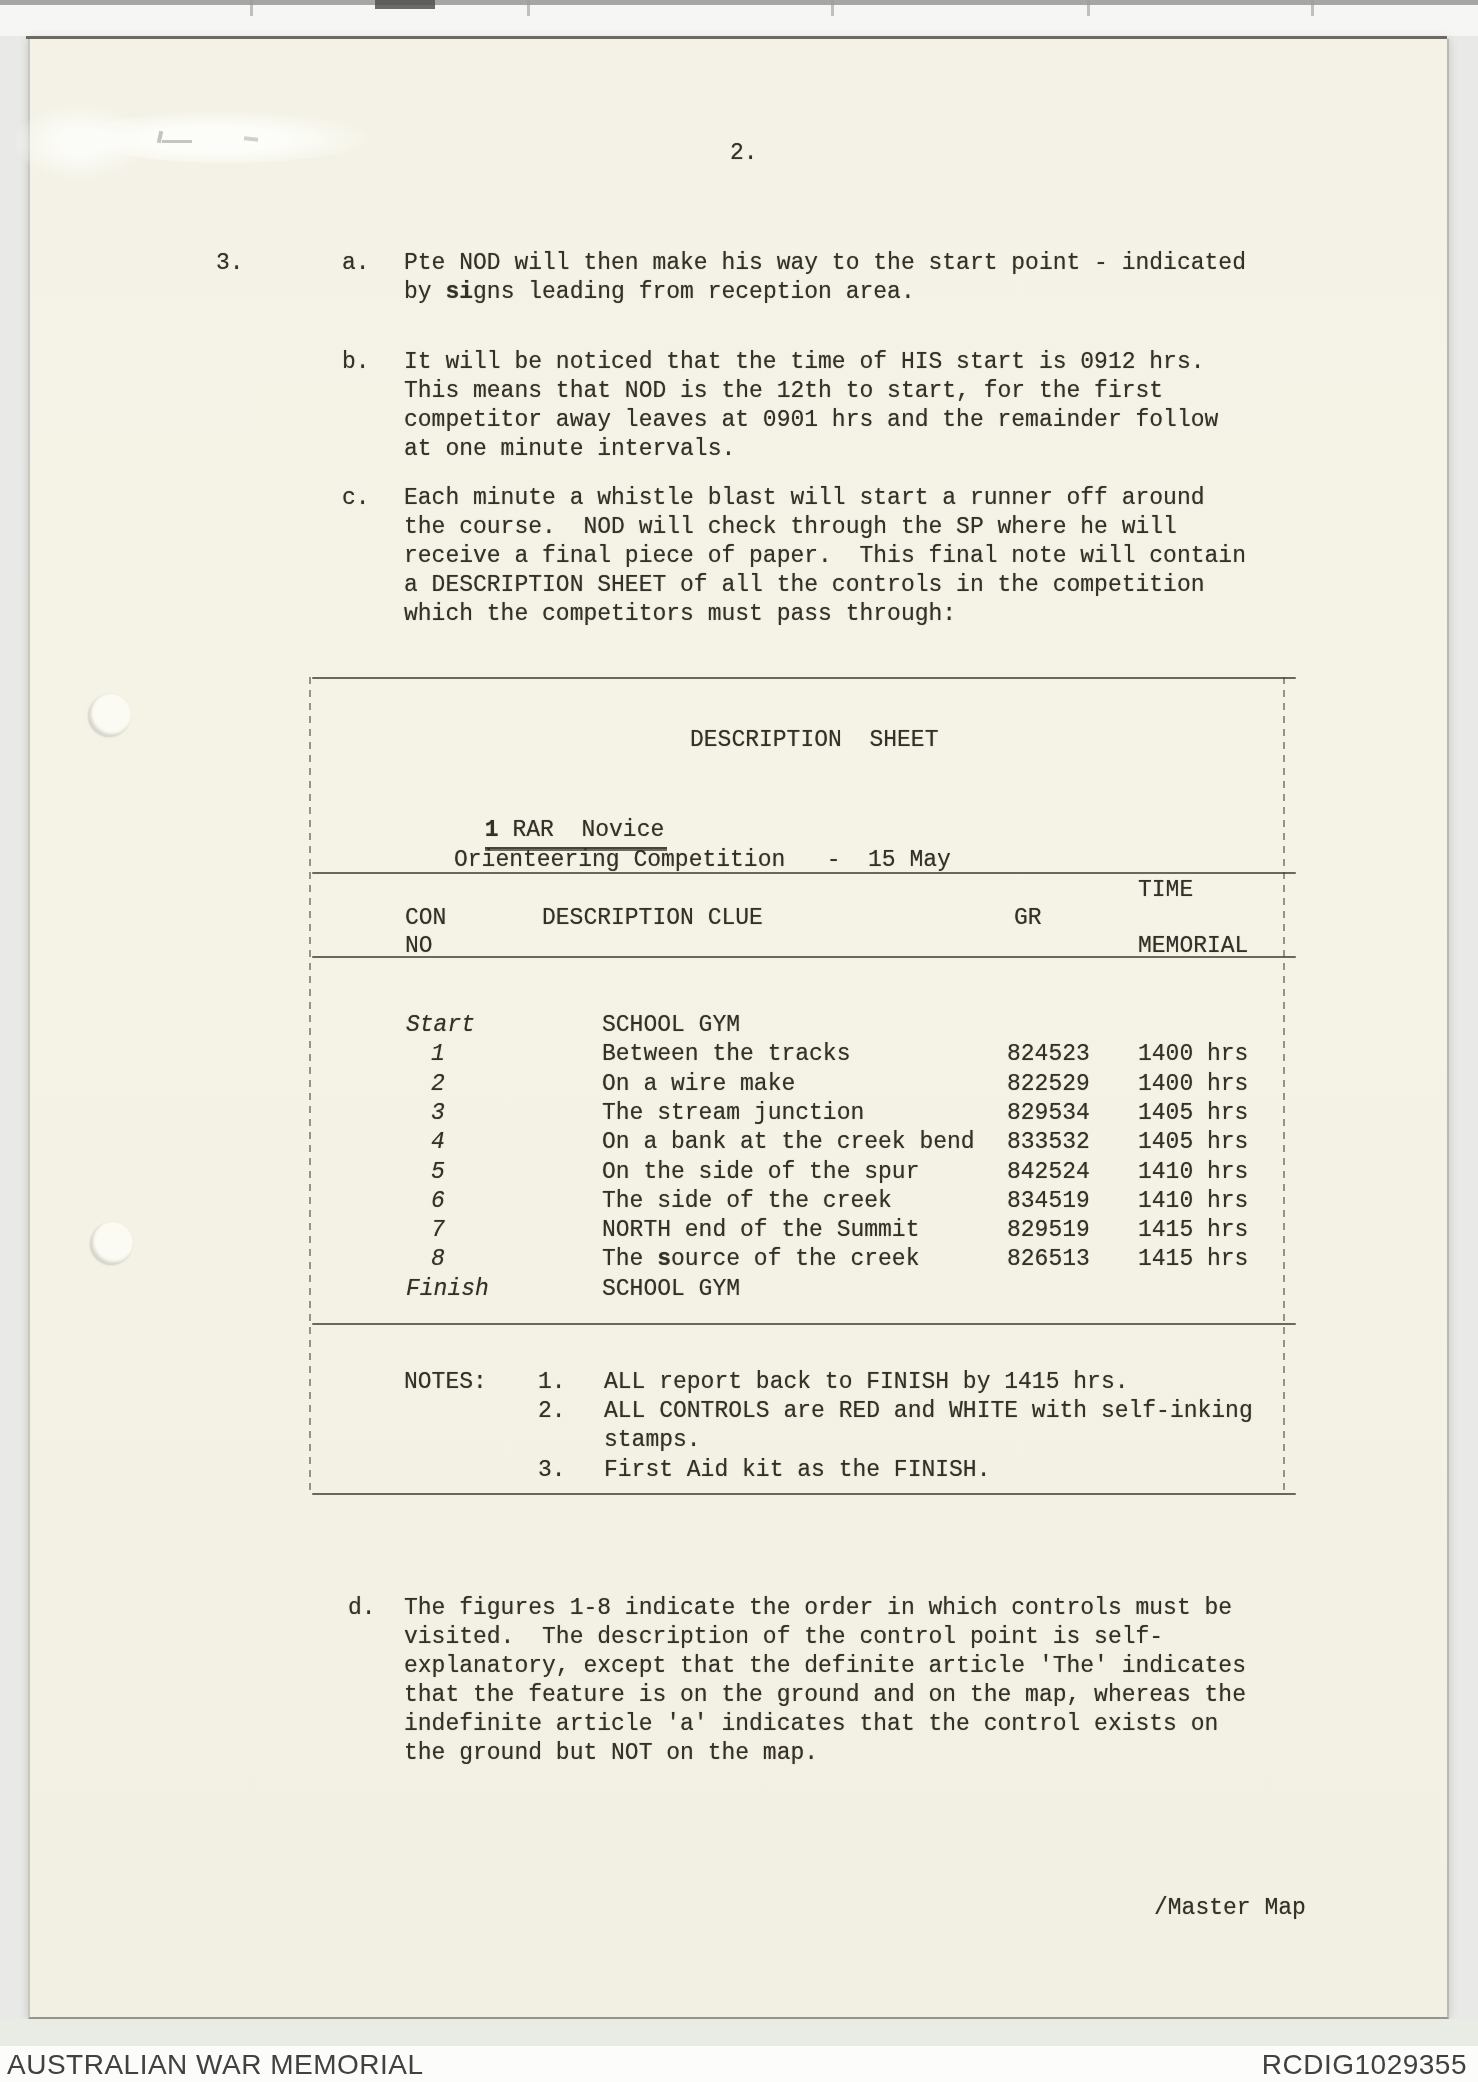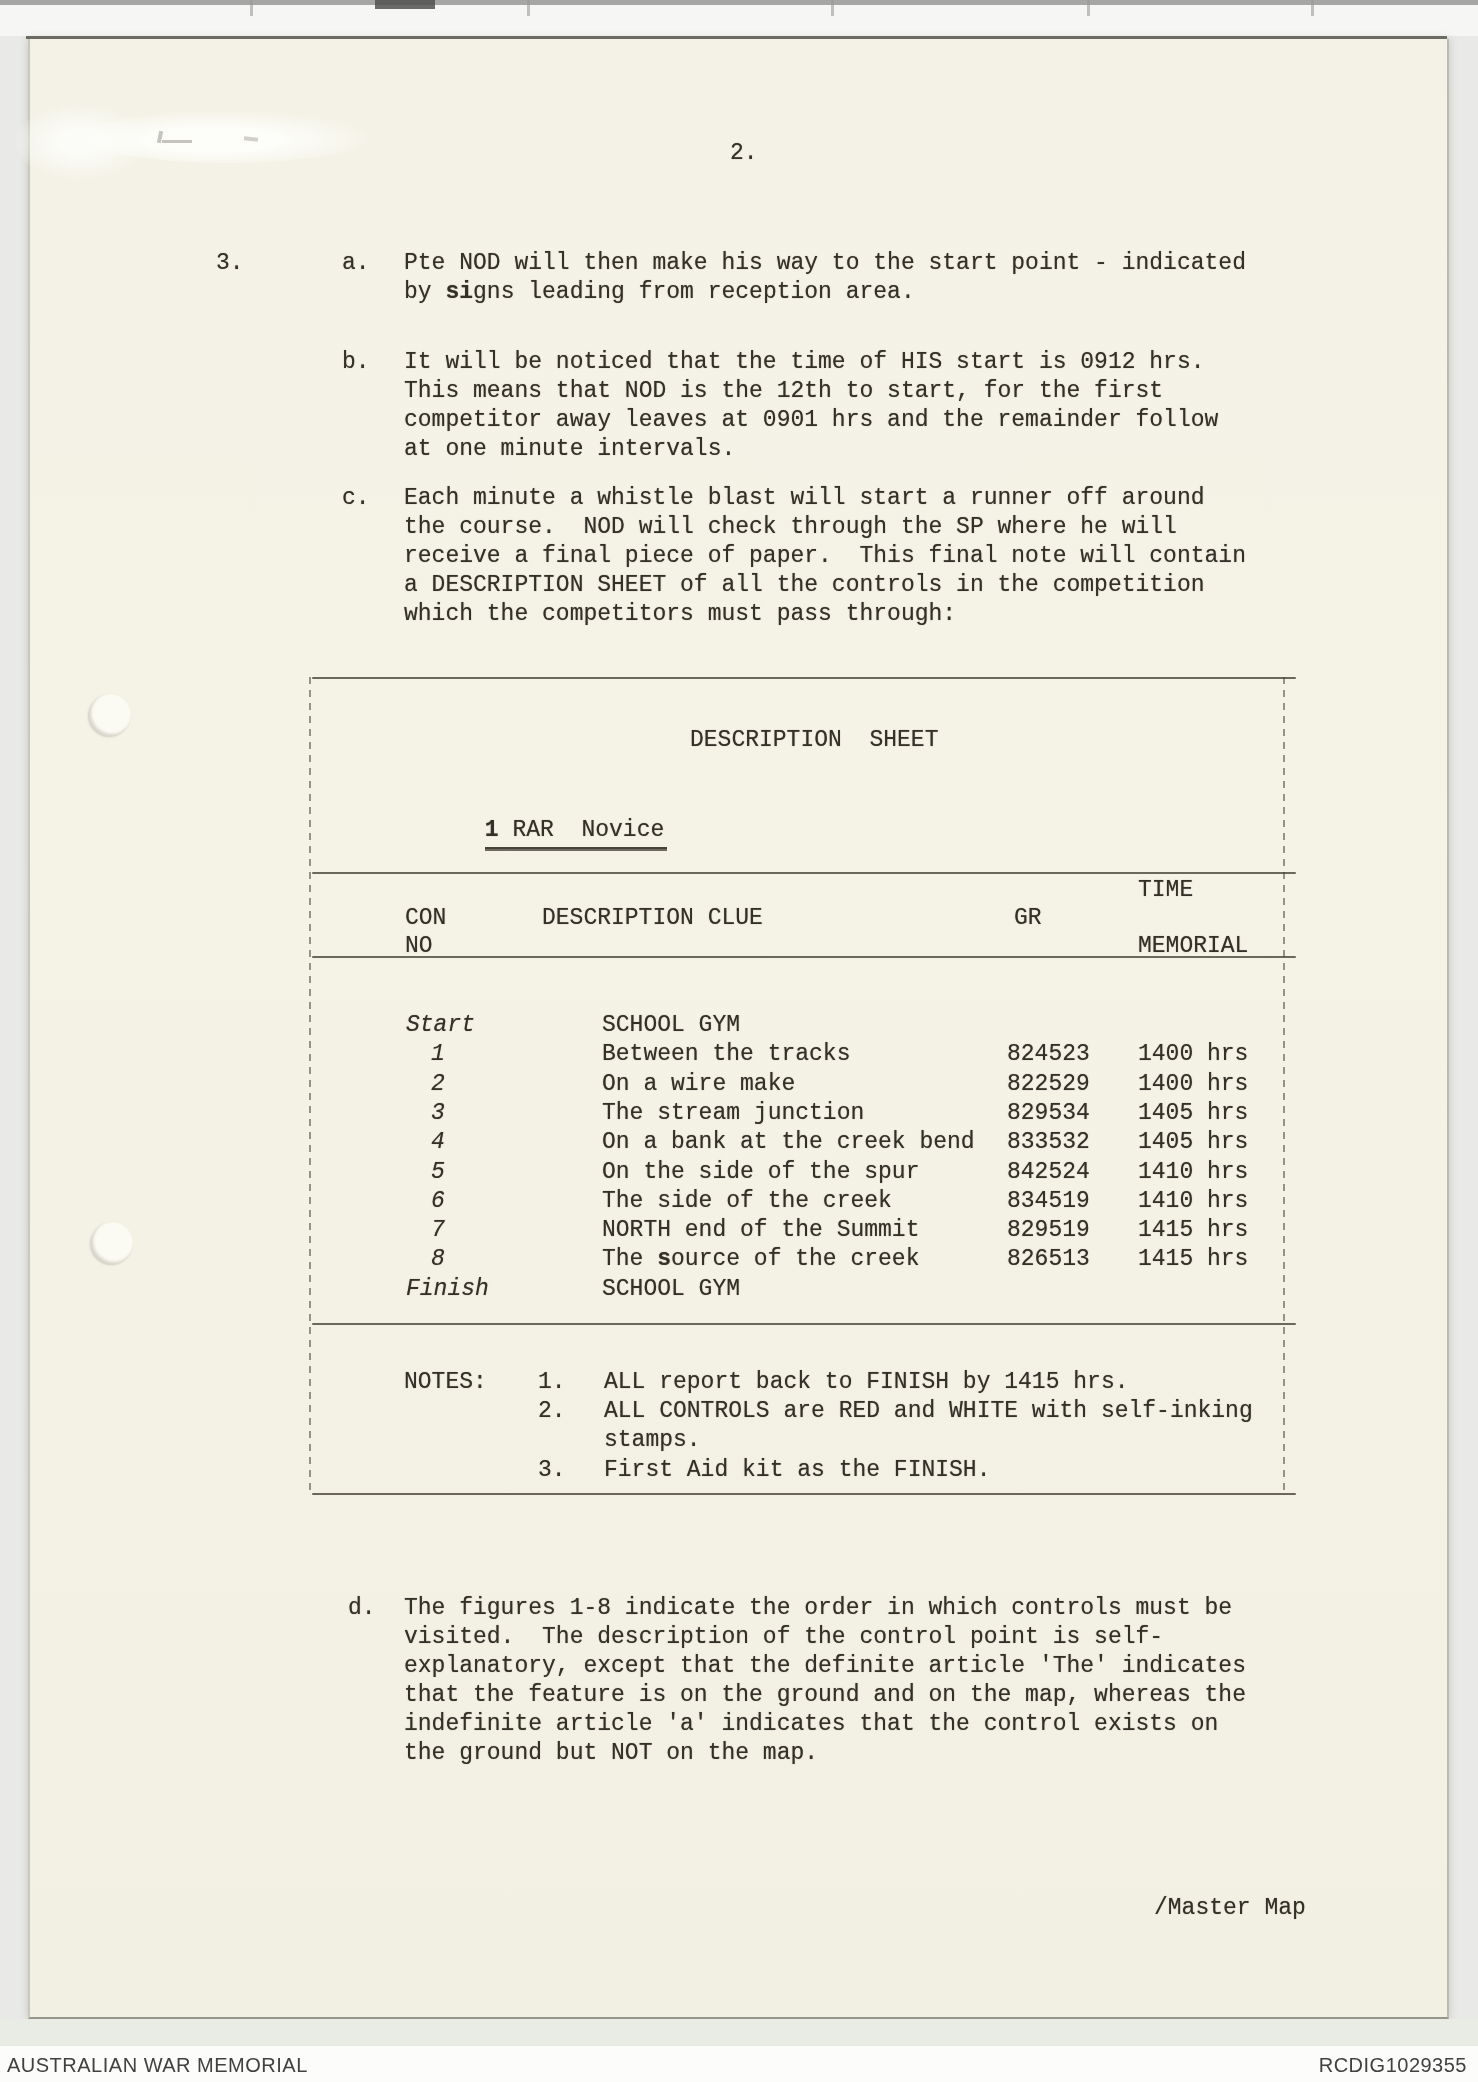--- a/index.html
+++ b/index.html
@@ -50,21 +50,21 @@
   .smudge2{position:absolute;left:-15px;top:66px;width:130px;height:74px;border-radius:50%;
            background:radial-gradient(ellipse at 50% 50%,rgba(252,252,249,.9) 25%,rgba(252,252,249,0) 75%);}
   .mk{position:absolute;background:#8f8c84;}
   .mk1a{left:128px;top:92px;width:4px;height:12px;opacity:.5;transform:rotate(12deg);}
   .mk1b{left:132px;top:101px;width:30px;height:3px;opacity:.5;}
   .mk2{left:214px;top:98px;width:14px;height:4px;opacity:.4;transform:rotate(6deg);}
 
   
   .below-paper{position:absolute;left:0;top:2019px;width:1478px;height:27px;background:#e9ece5;}
   .footer-strip{position:absolute;left:0;top:2046px;width:1478px;height:36px;background:#fcfcfb;}
-  .wm{position:absolute;top:2050px;font-family:"Liberation Sans",sans-serif;font-size:20px;
+  .wm{position:absolute;top:2050px;font-family:"Liberation Sans",sans-serif;font-size:28px;
       line-height:30px;color:#414140;letter-spacing:.5px;white-space:pre;}
   #wm-left{left:7px;}
   #wm-right{right:11px;}
 </style>
 </head>
 <body>
 
 <div class="scan">
 
   <div class="scanner-top">
@@ -109,20 +109,21 @@
     <div class="rule" style="top:917px;"></div>
     <div class="rule" style="top:1284px;"></div>
     <div class="rule" style="top:1454px;"></div>
     <div class="vd" style="left:279px;"></div>
     <div class="vd" style="left:1253px;"></div>
 
     <div class="t abs" style="left:660px;top:687px;text-align:right;">DESCRIPTION  SHEET</div>
     <div class="t abs" style="left:372px;top:748px;">
       <span class="u2"><b>1</b> RAR  Novice</span>
     </div>
+    <div class="t abs" style="left:424px;top:807px;">Orienteering Competition   -  15 May</div>
 
     <div class="t abs" style="left:375px;top:865px;">CON</div>
     <div class="t abs" style="left:375px;top:893px;">NO</div>
     <div class="t abs" style="left:512px;top:865px;">DESCRIPTION CLUE</div>
     <div class="t abs" style="left:984px;top:865px;">GR</div>
     <div class="t abs" style="left:1108px;top:837px;">TIME</div>
     <div class="t abs" style="left:1108px;top:893px;">MEMORIAL</div>
 
     <div id="rows">
         <div class="row" style="left: 0px; top: 972px;">

